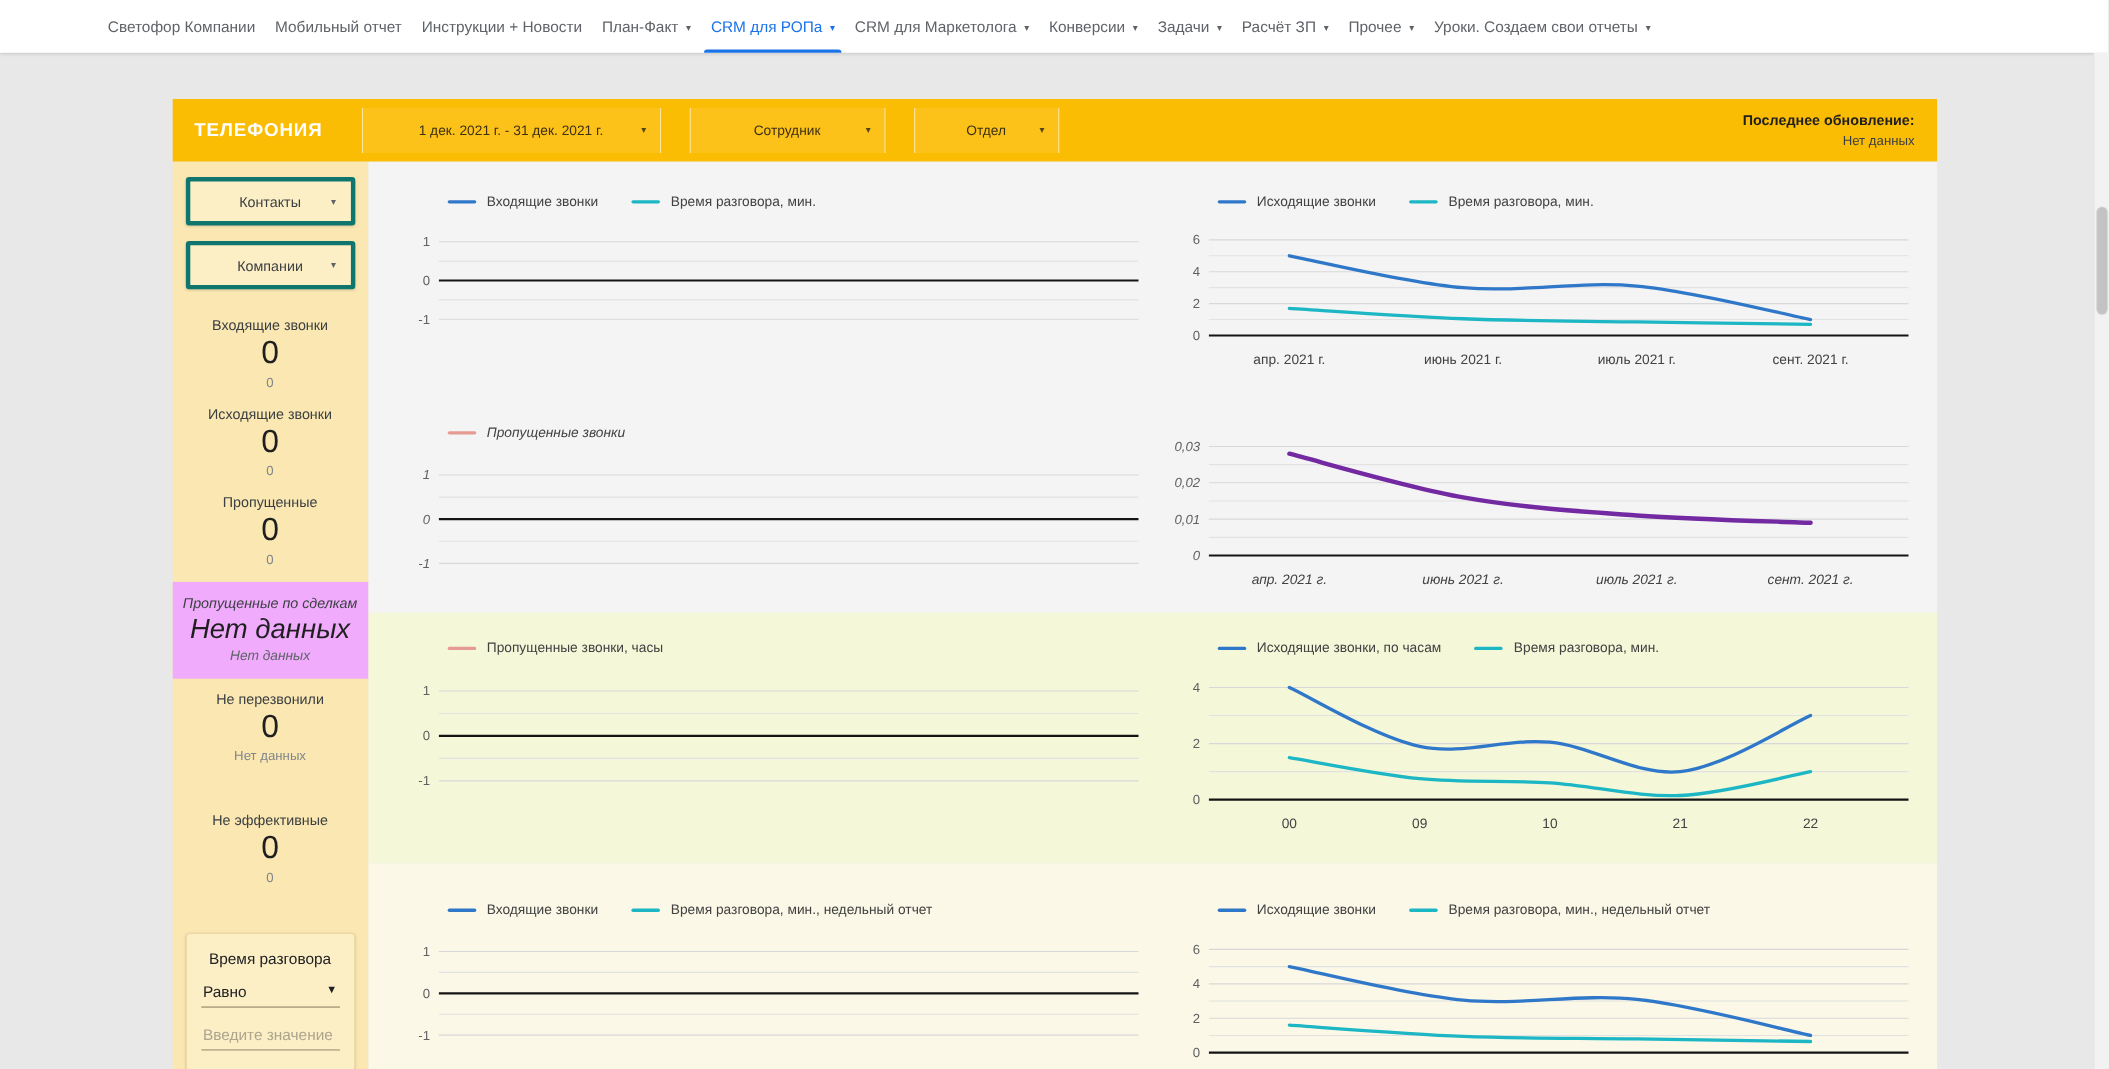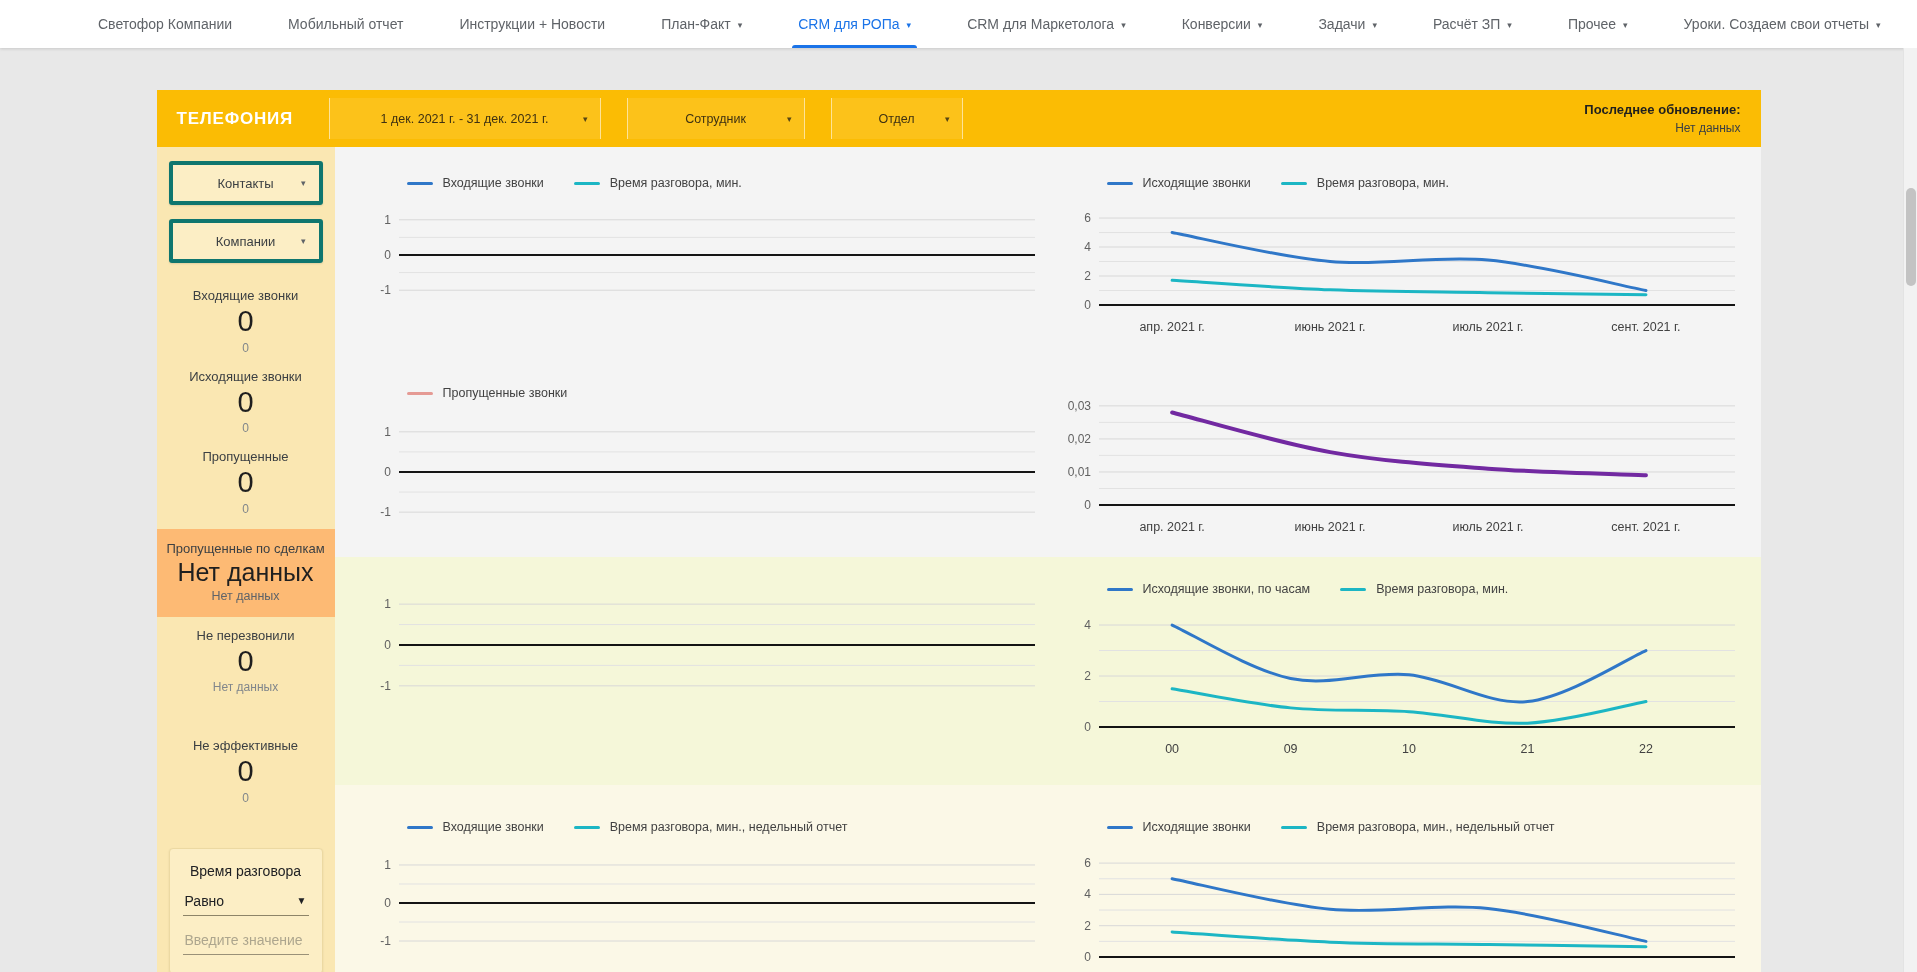--- a/index.html
+++ b/index.html
@@ -1,21 +1,21 @@
 <!DOCTYPE html>
 <html lang="ru"><head>
 <meta charset="utf-8">
 <style>
   * { margin:0; padding:0; box-sizing:border-box; }
   html,body { width:1917px; height:972px; overflow:hidden;
     font-family:"Liberation Sans","DejaVu Sans",sans-serif; background:#e8e8e8; }
 
   
   .nav { height:48px; background:#ffffff; display:flex; align-items:center;
-    padding-left:98px; gap:56px; position:relative; z-index:5;
+    padding-left:98px; gap:18px; position:relative; z-index:5;
     box-shadow:0 1px 3px rgba(0,0,0,.14); }
   .tab { position:relative; height:48px; display:flex; align-items:center;
     font-size:14px; color:#5f6368; white-space:nowrap; cursor:pointer; }
   .tab .tab-caret { font-size:9px; margin-left:7px; padding-top:2px; }
   .tab.active { color:#1a73e8; }
   .tab.active::after { content:""; position:absolute; left:-6px; right:-6px; bottom:0;
     height:3px; background:#1a73e8; border-radius:3px 3px 0 0; }
 
   
   .page { height:924px; overflow:hidden; }
@@ -42,21 +42,21 @@
   .content { display:flex; align-items:stretch; }
 
   
   .sidebar { width:178px; flex:none; background:#fae7b2; padding-top:14px; }
   .side-btn { position:relative; margin:0 12px 14px; height:44px; background:#fceec5;
     border:4px solid #0f766e; border-radius:3px; box-shadow:0 1px 2px rgba(0,0,0,.1);
     display:flex; align-items:center; justify-content:center;
     font-size:13px; color:#3c4043; cursor:pointer; }
   .side-btn .caret { position:absolute; right:13px; font-size:9px; color:#5f6368; }
   .metric { text-align:center; padding:11px 4px 3px; }
-  .metric.pink { background:#fdba74; padding:12px 4px 14px; margin-top:10px; }
+  .metric.pink { background:#f0abfc; padding:12px 4px 14px; margin-top:10px;font-style:italic; }
   .metric.gap-top { margin-top:30px; }
   .metric-label { font-size:13px; color:#3c4043; }
   .metric-value { font-size:29px; color:#1f1f1f; line-height:1.3; font-weight:400; }
   .metric.pink .metric-value { font-size:25px; }
   .metric-sub { font-size:12px; color:#80868b; }
   .metric.pink .metric-sub { color:#5f6368; font-size:12.5px; }
   .talk-card { margin:40px 12px 0; background:#fceec5; border:1px solid #ecd9a2;
     border-radius:4px; box-shadow:0 1px 2px rgba(0,0,0,.1); padding:14px 13px 18px; }
   .talk-title { font-size:14px; color:#202124; text-align:center; }
   .talk-select { display:flex; justify-content:space-between; align-items:center;
@@ -67,21 +67,21 @@
     border-bottom:1px solid #9a9178; padding:4px 2px 6px; font-size:14px; color:#202124;
     font-family:inherit; outline:none; }
   .talk-input::placeholder { color:#ada68e; }
 
   
   .charts { flex:1; display:flex; flex-direction:column; }
   .section-a { background:#f4f4f4; padding:28px 12px 12px 24px; }
   .section-b { background:#f5f7d9; padding:24px 12px 24px 24px; }
   .section-c { background:#fbf8e7; padding:34px 12px 0 24px; flex:1; }
   .chart-row { display:flex; gap:16px; }
-  .row-gap { margin-top:46px; }
+  .row-gap { margin-top:46px;font-style:italic; }
   .chart-block { width:684px; flex:none; }
   .chart-legend { display:flex; gap:30px; margin:0 0 8px 48px; height:16px; align-items:center; }
   .legend-item { display:flex; align-items:center; gap:10px; font-size:12.5px; color:#424242;
     cursor:pointer; white-space:nowrap; }
   .legend-swatch { width:26px; height:3px; border-radius:2px; flex:none; }
   .chart-svg { display:block; }
   .tick-label { font-size:12px; fill:#616161; }
   .x-label { font-size:12.5px; fill:#424242; }
 
   
@@ -311,20 +311,26 @@
                   <text x="586.96" y="146" text-anchor="middle" class="x-label">сент. 2021 г.</text>
                   <path d="M113.14,27.478260869565226C139.46333333333334,34.08695652173914,218.43333333333337,57.76811594202899,271.08000000000004,67.1304347826087C323.7266666666667,76.4927536231884,376.3733333333334,79.79710144927537,429.02000000000004,83.65217391304348C481.6666666666667,87.5072463768116,560.6366666666667,89.15942028985509,586.96,90.2608695652174" fill="none" stroke="#7229a1" stroke-width="4" stroke-linecap="round"></path>
                 </svg>
               </div>
           </div>
         </section>
 
         <section class="section-b">
           <div class="chart-row">
             <div class="chart-block">
+                <div class="chart-legend">
+                  <div class="legend-item">
+                    <span class="legend-swatch" style="background: rgb(229, 154, 148);"></span>
+                    <span>Пропущенные звонки, часы</span>
+                  </div>
+                </div>
                 <svg width="684" height="138" viewBox="0 0 684 138" class="chart-svg">
                   <line x1="40" y1="43.5774647887324" x2="676" y2="43.5774647887324" stroke="#e2e2e2" stroke-width="1"></line>
                   <line x1="40" y1="84.4225352112676" x2="676" y2="84.4225352112676" stroke="#e2e2e2" stroke-width="1"></line>
                   <line x1="40" y1="23.15492957746479" x2="676" y2="23.15492957746479" stroke="#d8d8d8" stroke-width="1"></line>
                   <text x="32" y="27.15492957746479" text-anchor="end" class="tick-label">1</text>
                   <line x1="40" y1="64" x2="676" y2="64" stroke="#141414" stroke-width="2"></line>
                   <text x="32" y="68" text-anchor="end" class="tick-label">0</text>
                   <line x1="40" y1="104.8450704225352" x2="676" y2="104.8450704225352" stroke="#d8d8d8" stroke-width="1"></line>
                   <text x="32" y="108.8450704225352" text-anchor="end" class="tick-label">-1</text>
                 </svg>

